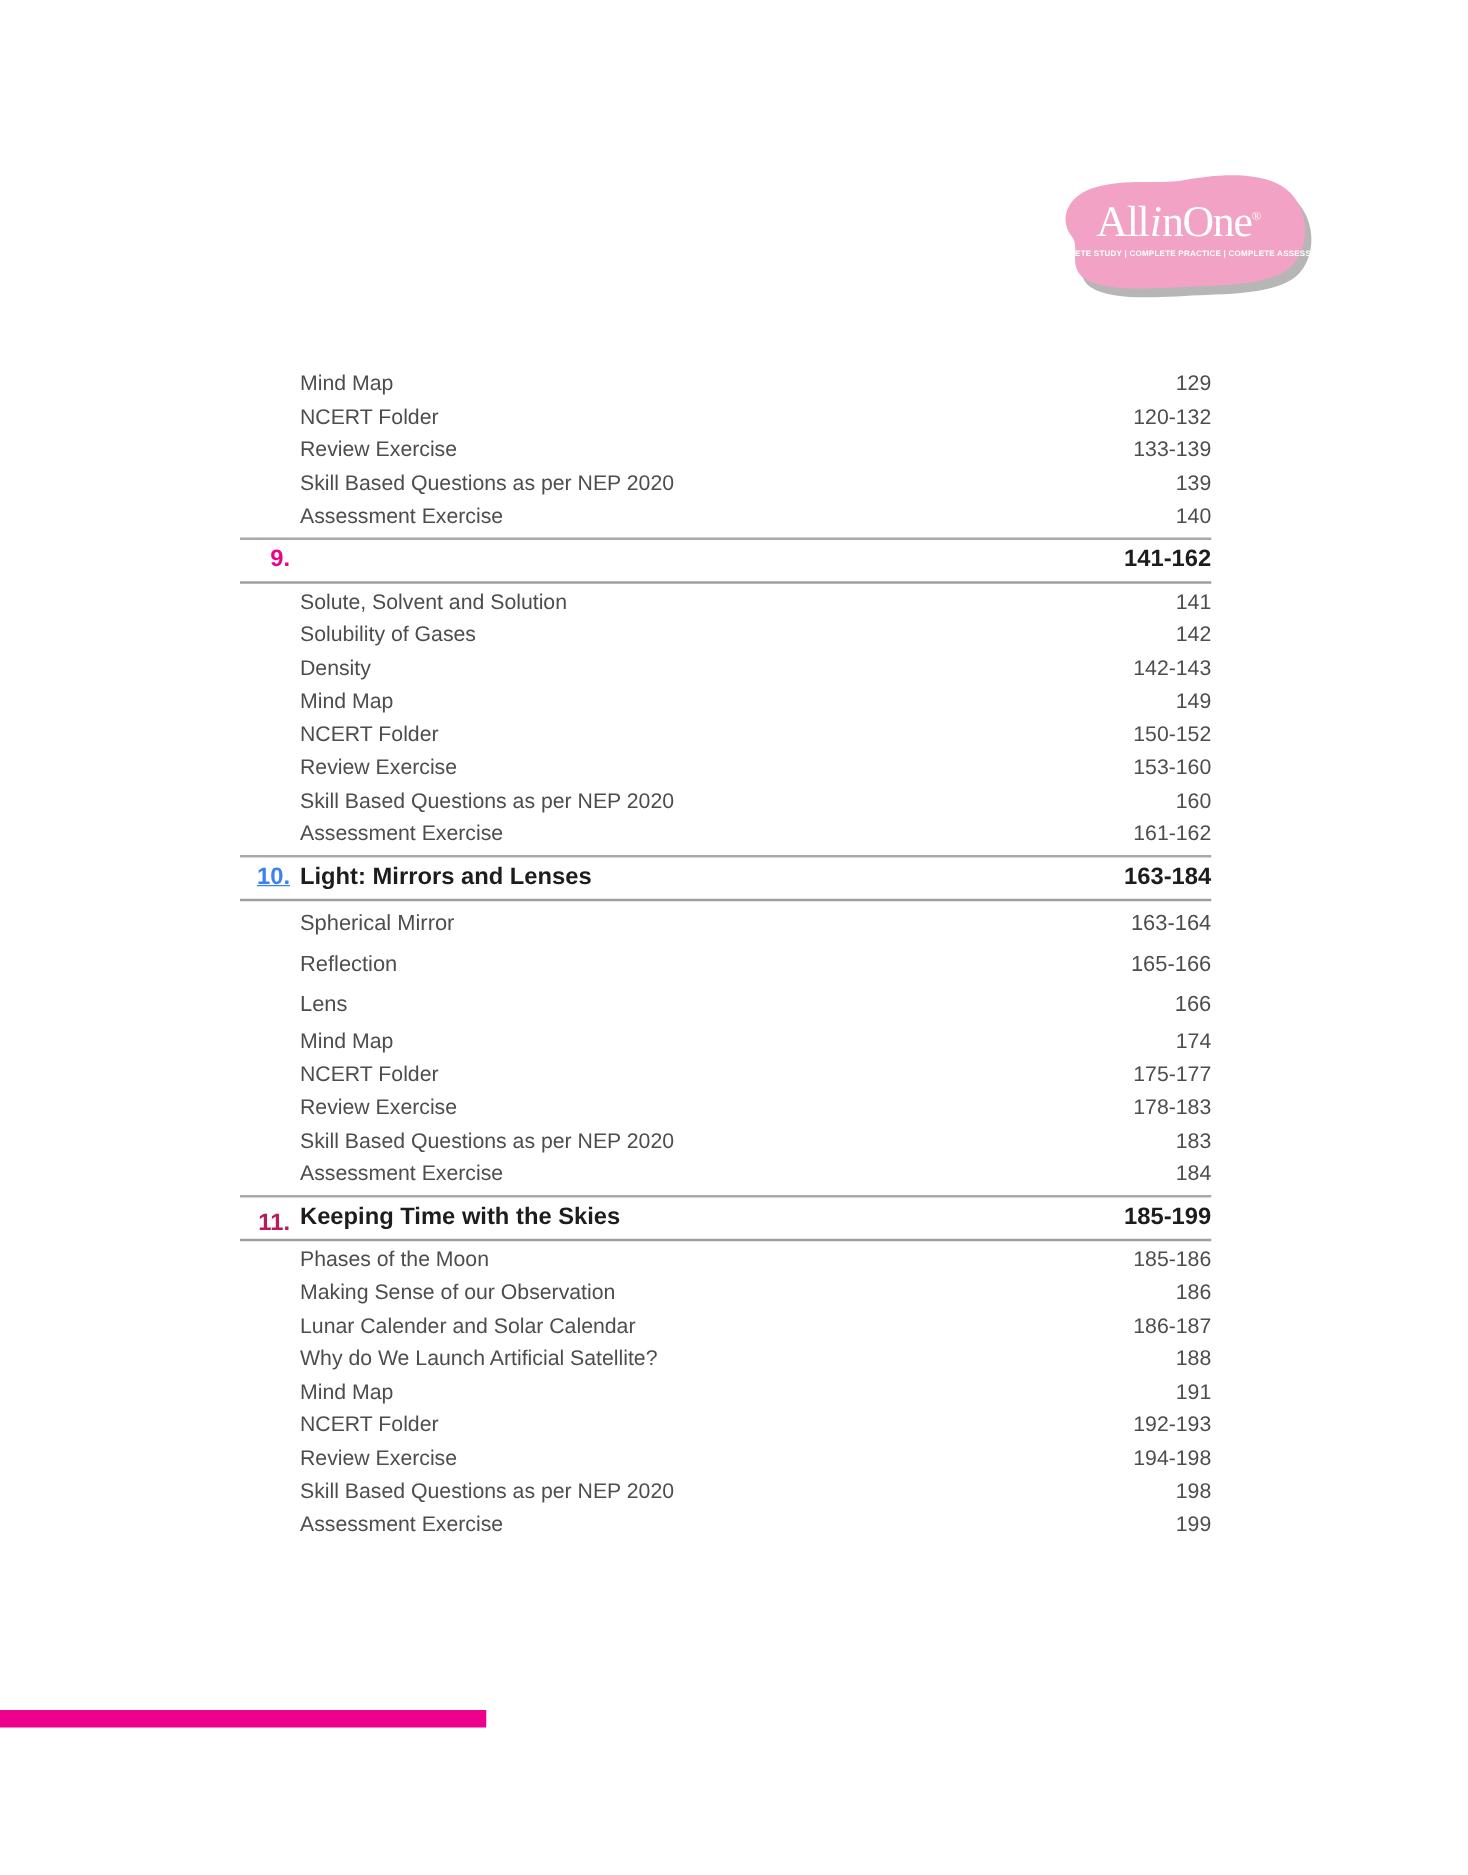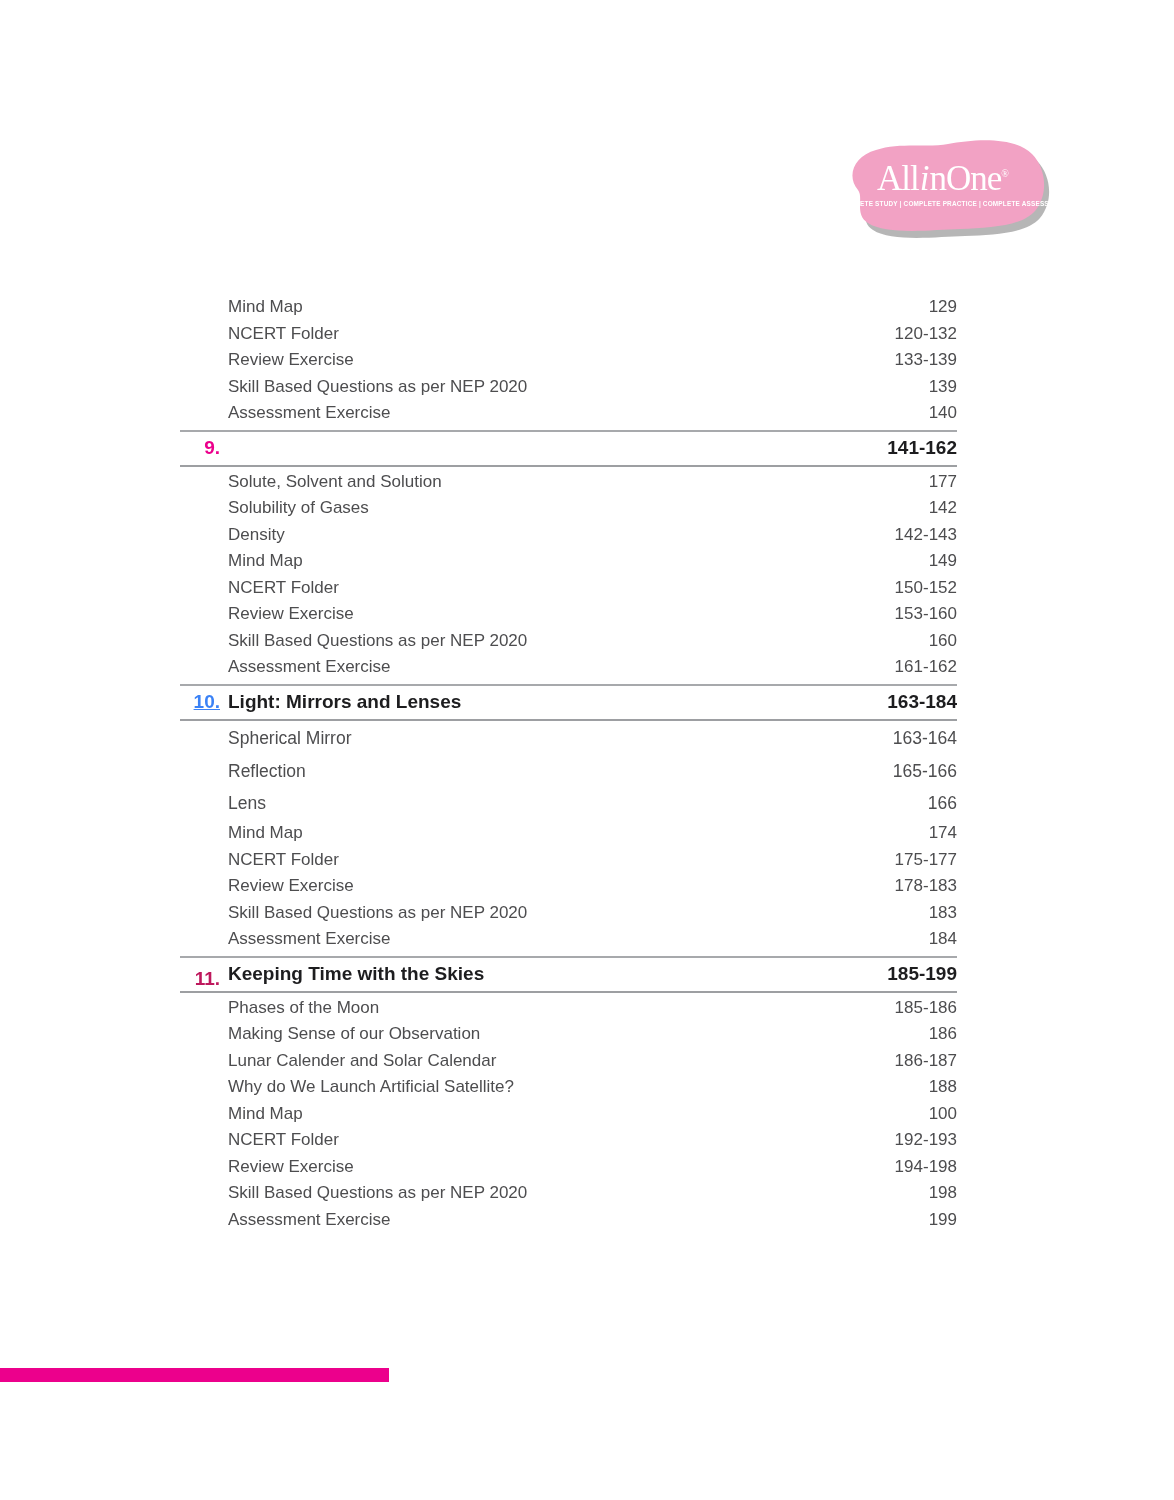--- a/index.html
+++ b/index.html
@@ -19,21 +19,21 @@
     font-size:35px;line-height:35px;letter-spacing:-1px;white-space:nowrap;
   }
   .logo .brand .it{font-style:italic;padding:0 1px;}
   .logo .brand .reg{font-size:10px;vertical-align:super;letter-spacing:0;}
   .logo .tagline{
     position:absolute;left:0;top:64px;width:100%;text-align:center;
     color:#ffffff;font-size:6.4px;font-weight:bold;letter-spacing:.2px;white-space:nowrap;
   }
 
   
-  .toc{position:absolute;left:180px;top:294px;width:777px;}
+  .toc{position:absolute;left:192px;top:294px;width:777px;}
   .row{
     display:flex;justify-content:space-between;align-items:center;
     height:26.5px;font-size:17px;color:#4d4d4f;
   }
   .row .lbl{padding-left:48px;}
   .row .pg{text-align:left;}
   .section.spaced3 .row:nth-child(-n+3){height:32.5px;font-size:17.5px;}
 
   .chapter-head{
     display:flex;align-items:center;
@@ -82,21 +82,21 @@
         <span class="pg">140</span>
       </div>
     </div>
     <div class="chapter-head">
       <span class="num" style="color: rgb(236, 0, 140);">9.</span>
       <span class="pages">141-162</span>
     </div>
     <div class="section">
       <div class="row">
         <span class="lbl">Solute, Solvent and Solution</span>
-        <span class="pg">177</span>
+        <span class="pg">141</span>
       </div>
       <div class="row">
         <span class="lbl">Solubility of Gases</span>
         <span class="pg">142</span>
       </div>
       <div class="row">
         <span class="lbl">Density</span>
         <span class="pg">142-143</span>
       </div>
       <div class="row">
@@ -176,21 +176,21 @@
       <div class="row">
         <span class="lbl">Lunar Calender and Solar Calendar</span>
         <span class="pg">186-187</span>
       </div>
       <div class="row">
         <span class="lbl">Why do We Launch Artificial Satellite?</span>
         <span class="pg">188</span>
       </div>
       <div class="row">
         <span class="lbl">Mind Map</span>
-        <span class="pg">100</span>
+        <span class="pg">191</span>
       </div>
       <div class="row">
         <span class="lbl">NCERT Folder</span>
         <span class="pg">192-193</span>
       </div>
       <div class="row">
         <span class="lbl">Review Exercise</span>
         <span class="pg">194-198</span>
       </div>
       <div class="row">

